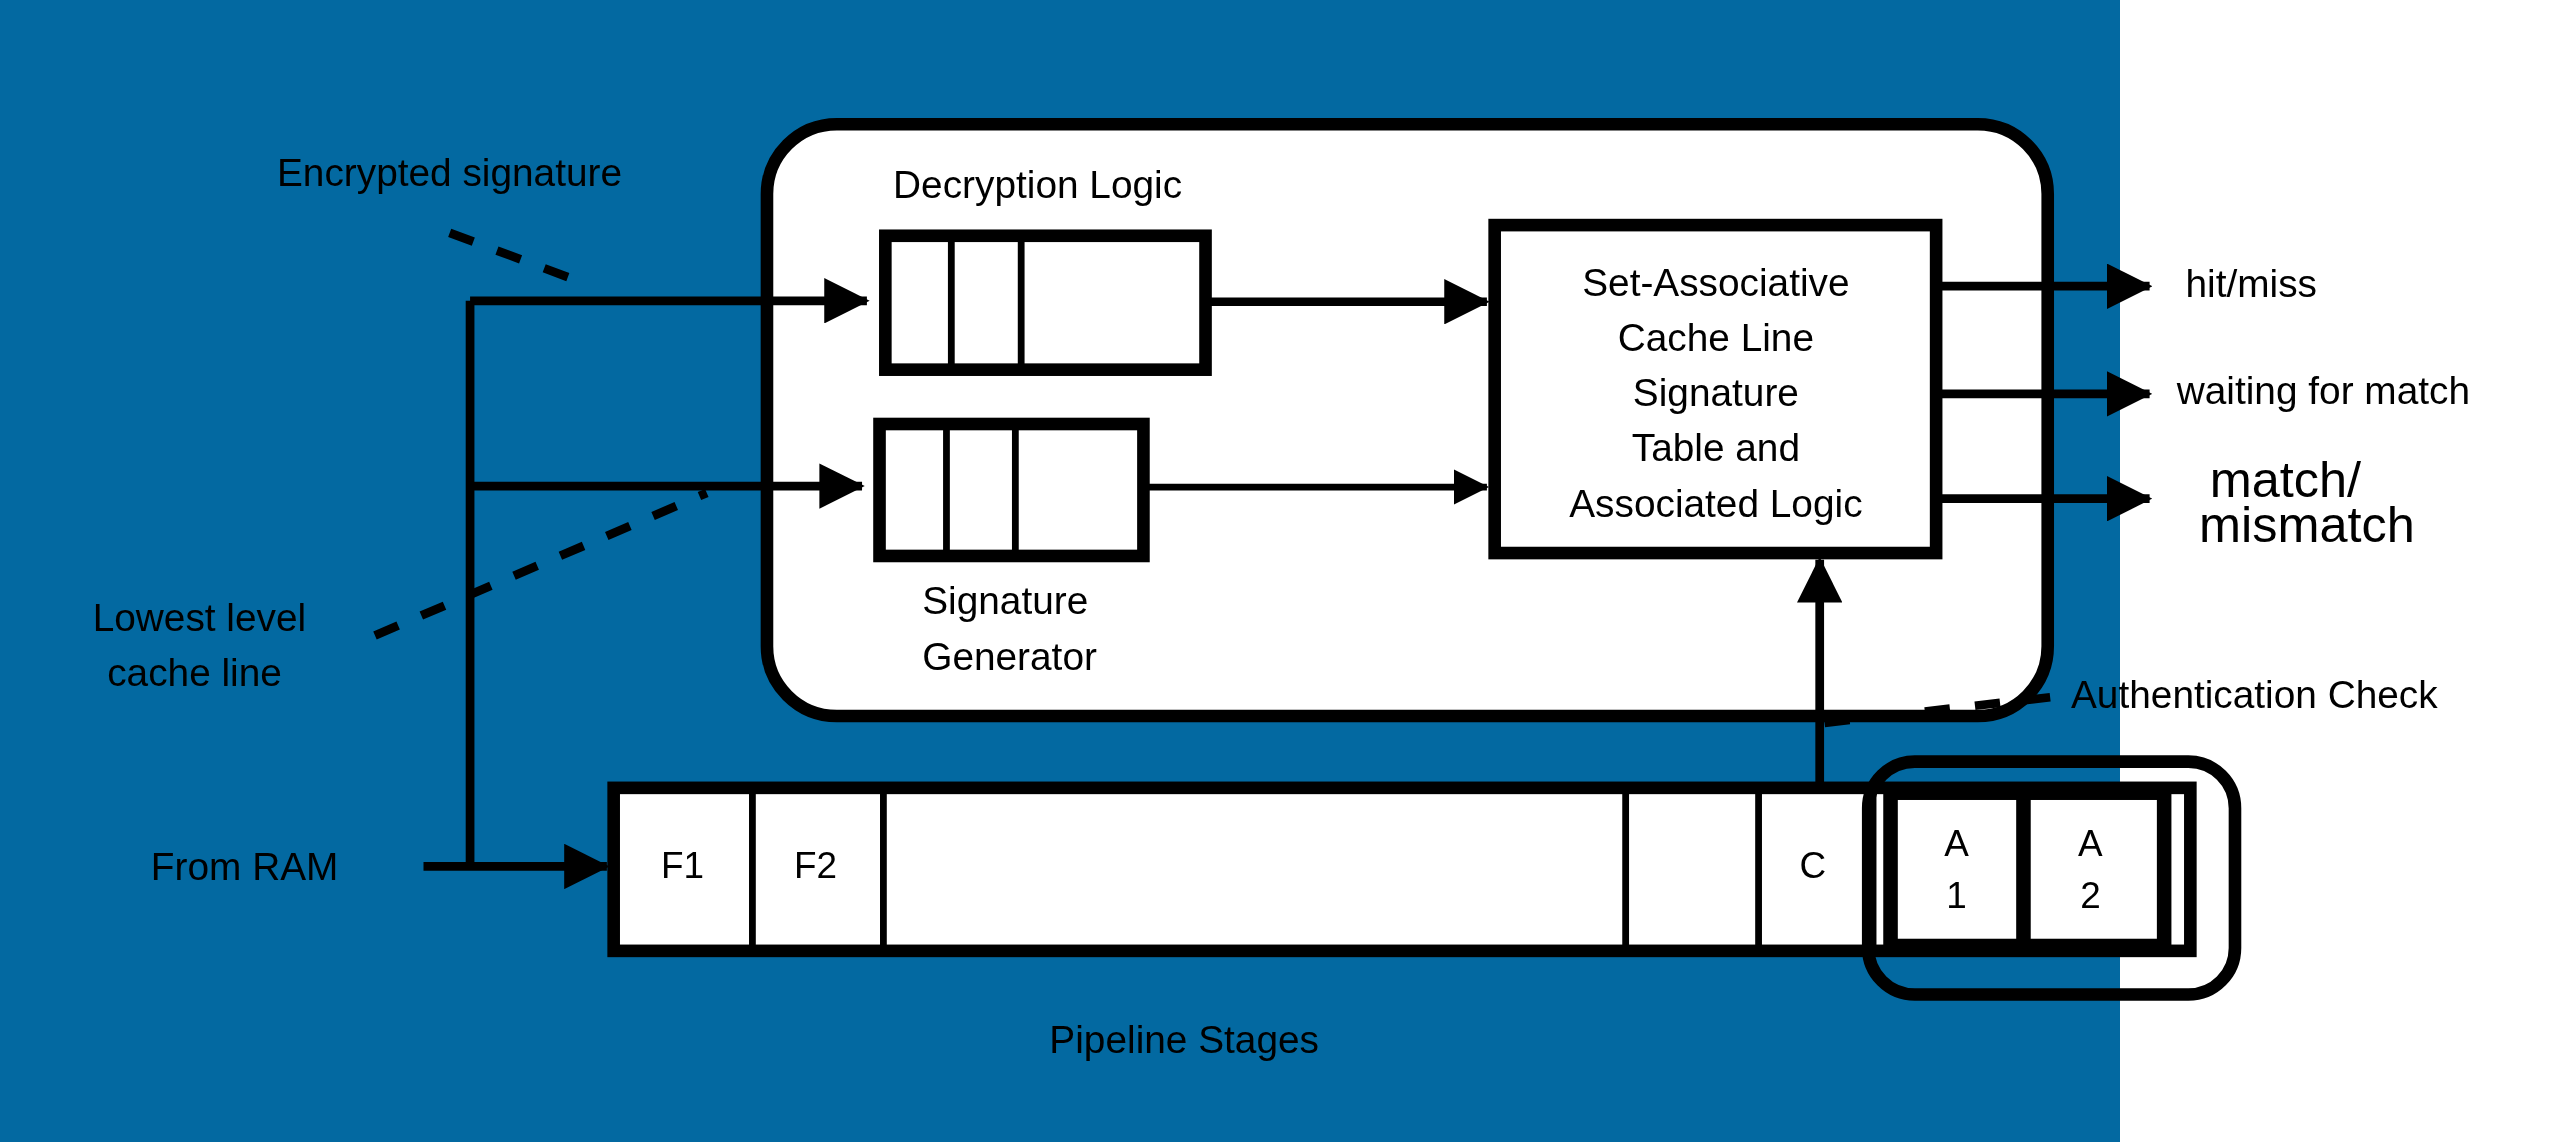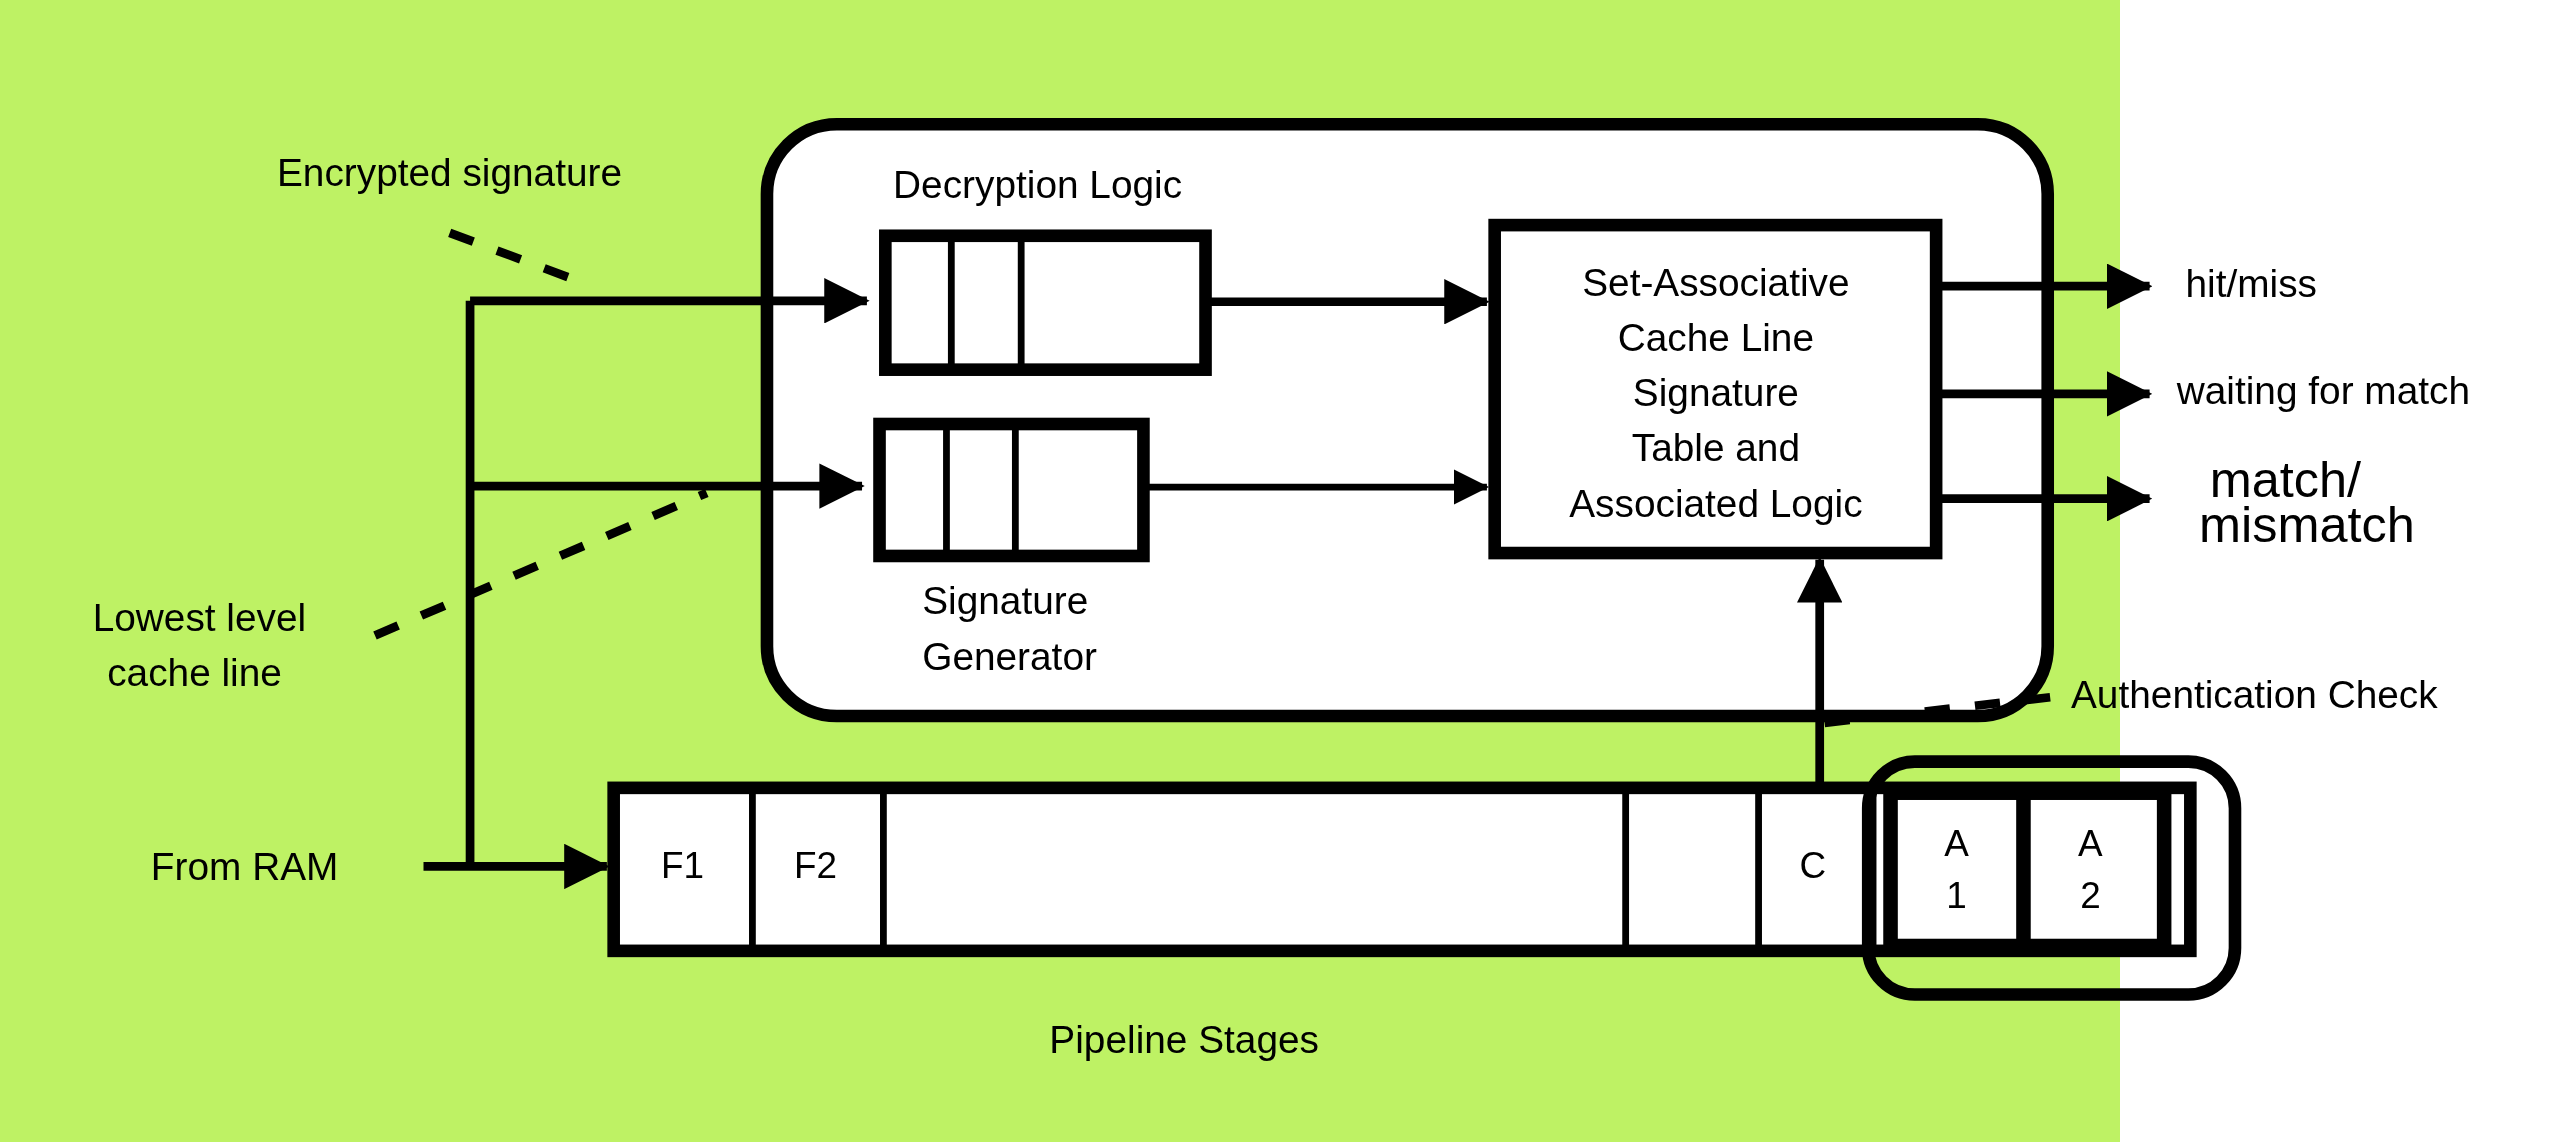--- a/index.html
+++ b/index.html
@@ -10,21 +10,21 @@
   body {
     width: 2576px;
     height: 1142px;
     overflow: hidden;
     font-family: "Liberation Sans", sans-serif;
   }
   #diagram-root {
     position: relative;
     width: 2120px;
     height: 1142px;
-    background: #bef264;
+    background: #0369a1;
   }
   svg#diagram-svg {
     position: absolute;
     left: 0;
     top: 0;
     width: 2576px;
     height: 1142px;
     display: block;
   }
   .dt {

